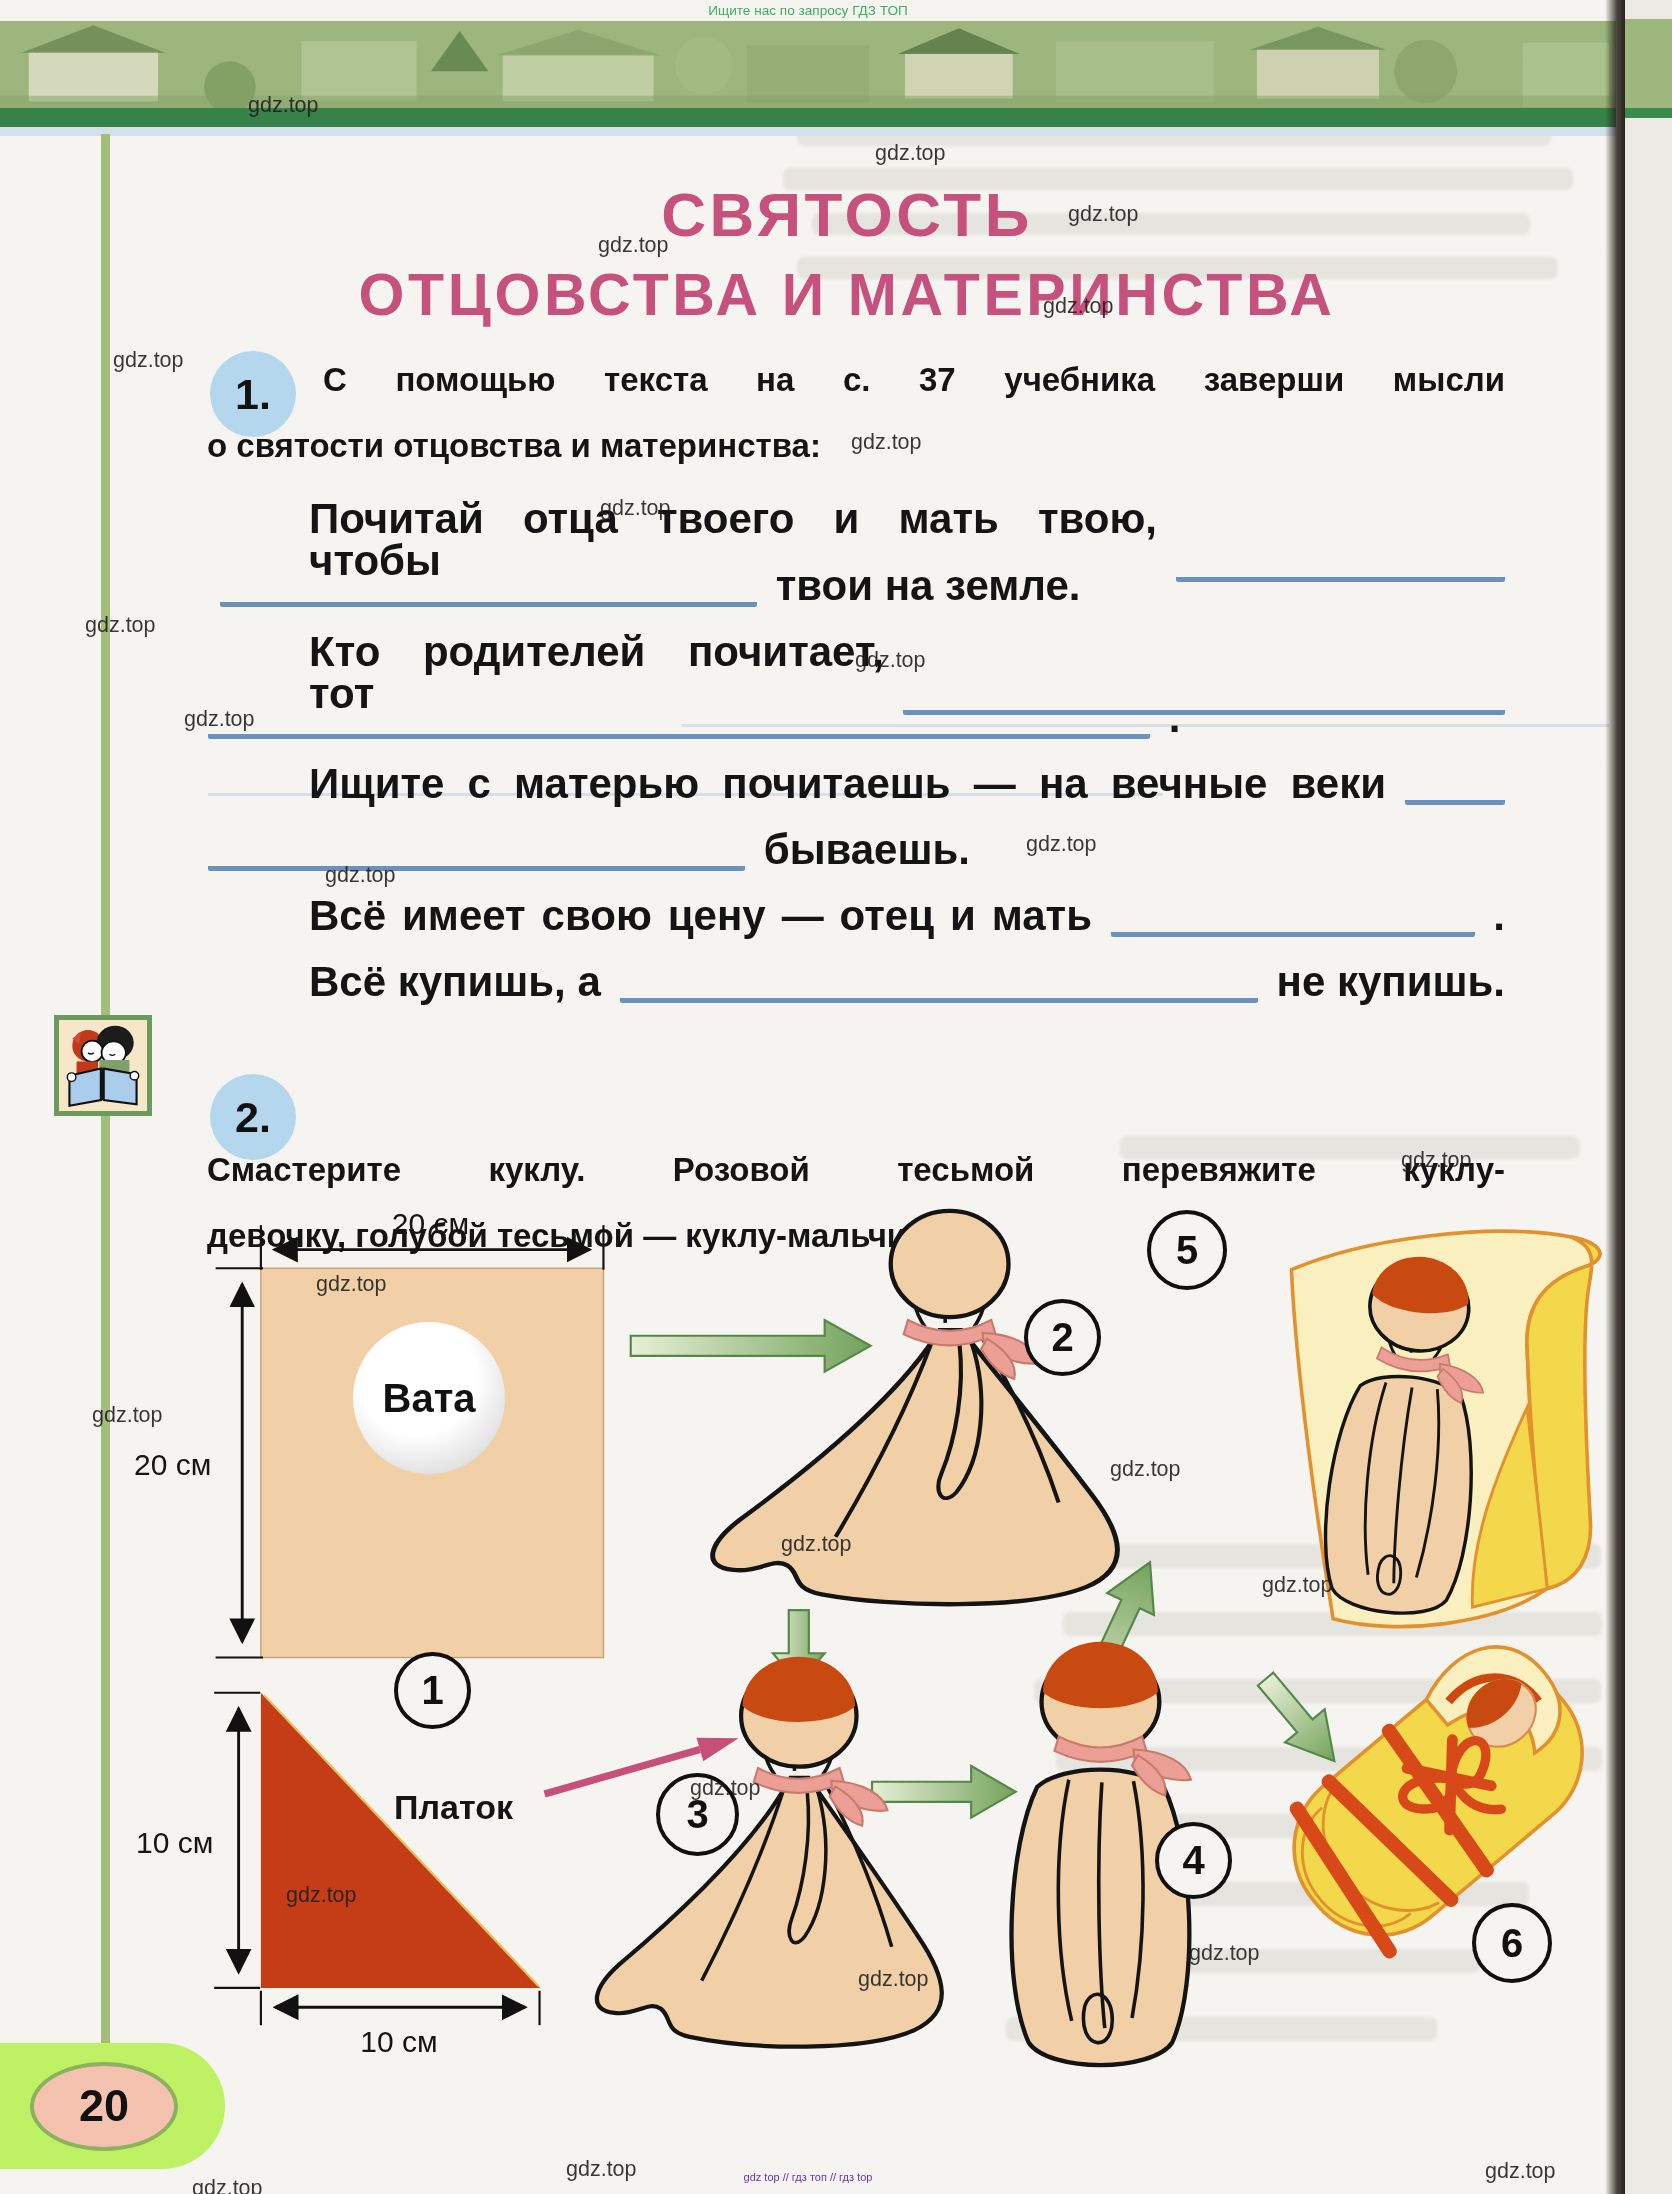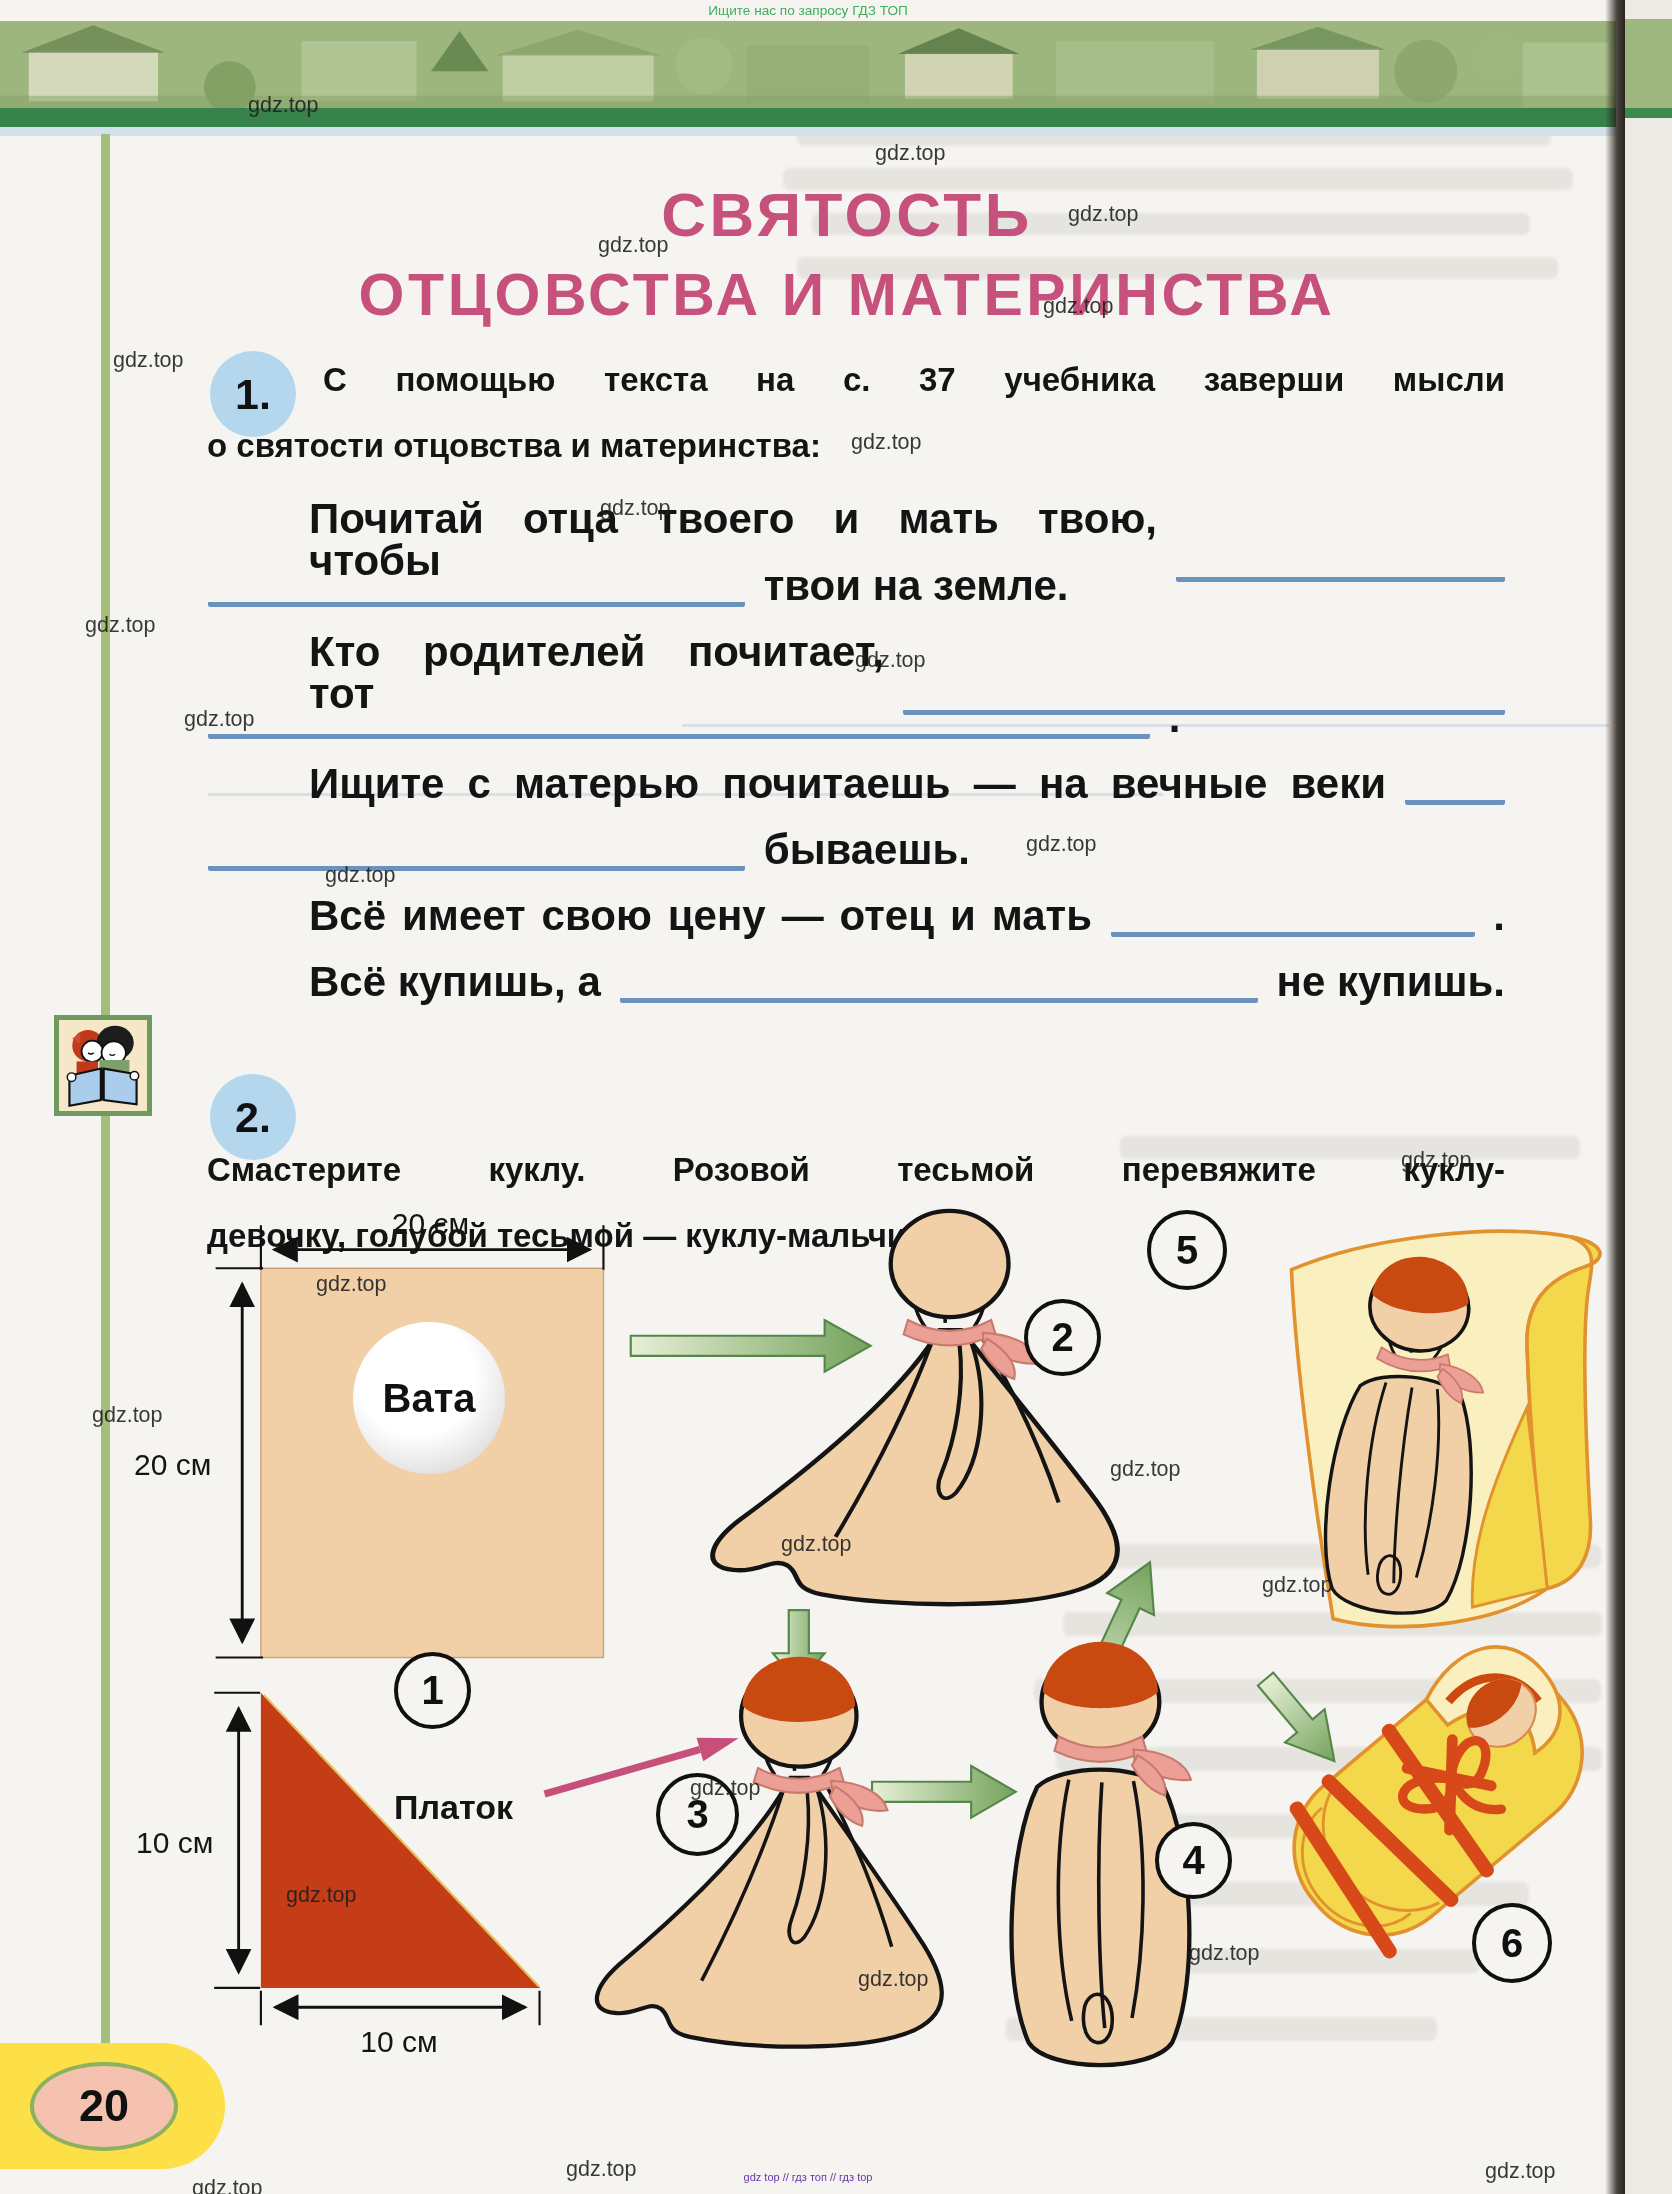--- a/index.html
+++ b/index.html
@@ -29,21 +29,21 @@
   .sp{flex:1;}
   .step-circle{position:absolute;border:4.3px solid #101010;border-radius:50%;background:#f6f4f0;z-index:22;
          display:flex;align-items:center;justify-content:center;font-size:40px;font-weight:700;color:#101010;}
   .dim-label{position:absolute;font-size:30px;color:#151515;z-index:20;white-space:nowrap;}
   .cotton{position:absolute;left:353px;top:1322px;width:152px;height:152px;border-radius:50%;z-index:18;
           background:radial-gradient(circle at 42% 36%,#ffffff 45%,#e2e2e2 75%,#bdbdbd 100%);
           display:flex;align-items:center;justify-content:center;font-size:40px;font-weight:700;color:#111;}
   .scarf-label{position:absolute;left:394px;top:1788px;font-size:34px;font-weight:700;z-index:20;}
   .sidebar-line{position:absolute;left:101px;top:134px;width:9.3px;height:1939px;background:#a3bd7a;z-index:3;}
   .icon-box{position:absolute;left:54px;top:1015px;width:98px;height:101px;border:5px solid #6e9a60;background:#f7e7c9;z-index:8;box-sizing:border-box;}
-  .page-badge{position:absolute;left:0;top:2043px;width:225px;height:126px;background:#fde047;border-radius:0 72px 72px 0;z-index:9;}
+  .page-badge{position:absolute;left:0;top:2043px;width:225px;height:126px;background:#bef264;border-radius:0 72px 72px 0;z-index:9;}
   .page-oval{position:absolute;left:30px;top:18.7px;width:148px;height:89px;background:#f4c2ae;border:4.3px solid #8cb25f;border-radius:50%;
              display:flex;align-items:center;justify-content:center;font-size:45px;font-weight:700;color:#111;box-sizing:border-box;}
   .credits{position:absolute;left:0;top:2171px;width:1616px;text-align:center;font-size:11px;color:#6a35b0;z-index:12;}
   .bleed{position:absolute;border-radius:7.2px;filter:blur(1.4px);background:rgba(125,123,112,.13);z-index:1;}
   .bleedline{position:absolute;height:2.9px;background:rgba(110,150,195,.22);z-index:1;}
   svg{display:block;}
   #art{position:absolute;left:0;top:0;z-index:15;pointer-events:none;}
 </style>
 </head>
 <body>
@@ -128,21 +128,21 @@
   <div class="badge" style="left:210px;top:351px">1.</div>
   <div class="t" style="left:323px;top:358px;width:1182px">
     <span class="jt">С помощью текста на с. 37 учебника заверши мысли</span>
   </div>
   <div class="t" style="left:207px;top:424px">о святости отцовства и материнства:</div>
 
   <div class="row" style="left:309px;top:498px;width:1196px">
     <span class="jt" style="width:848px">Почитай отца твоего и мать твою, чтобы</span>
     <span class="blank sp" style="min-width:215px"></span>
   </div>
-  <div class="row" style="left:208px;top:565px;width:1296px">
+  <div class="row" style="left:220px;top:565px;width:1296px">
     <span class="blank" style="width:537px"></span>
     <span>твои на земле.</span>
     <span class="sp"></span>
   </div>
   <div class="row" style="left:309px;top:631px;width:1196px">
     <span class="jt" style="width:575px">Кто родителей почитает, тот</span>
     <span class="blank sp" style="min-width:215px"></span>
   </div>
   <div class="row" style="left:208px;top:697px;width:1296px">
     <span class="blank" style="width:942px"></span>

